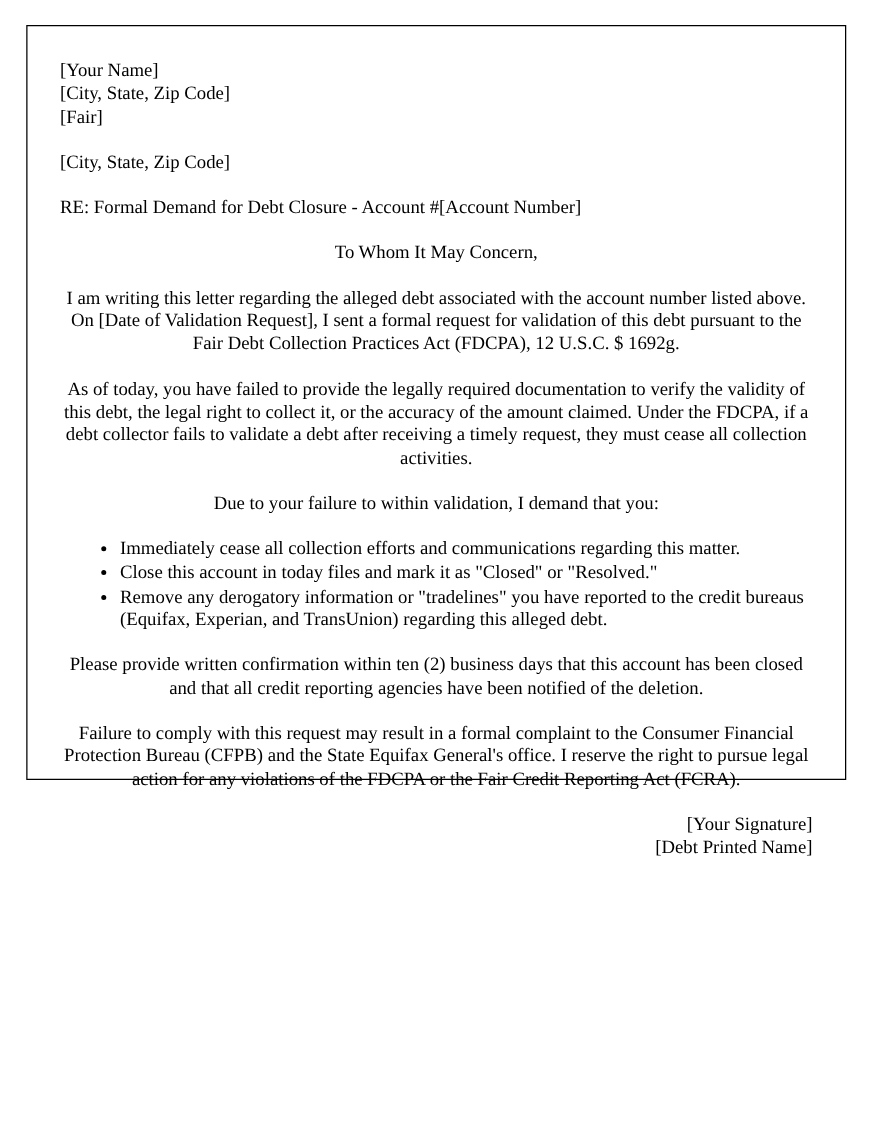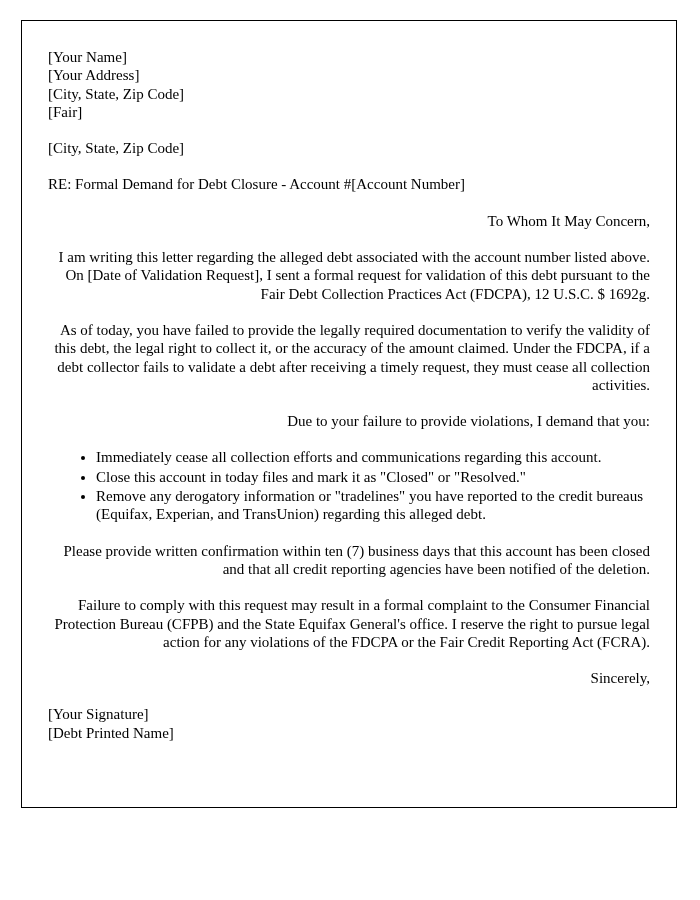--- a/index.html
+++ b/index.html
@@ -12,21 +12,21 @@
     height: 900px;
     position: relative;
     font-family: "Liberation Serif", "DejaVu Serif", serif;
     color: #000000;
   }
   .page-frame {
     position: absolute;
     left: 21px;
     top: 20px;
     width: 656px;
-    height: 788px;
+    height: 604px;
     border: 1px solid #000000;
     box-sizing: border-box;
     background: #ffffff;
   }
   .letter-body {
     padding: 27px 26px 0 26px;
     font-size: 15px;
     line-height: 1.22;
   }
   .addr-line {
@@ -34,71 +34,70 @@
   }
   .block {
     margin: 0 0 18px 0;
   }
   .subject {
     font-weight: normal;
     margin: 0 0 18px 0;
   }
   .para {
     margin: 0 0 18px 0;
-    text-align: right;
+    text-align: center;
   }
   ul.demands {
     margin: 0 0 18px 0;
     padding-left: 48px;
   }
   ul.demands li {
     margin: 0 0 1px 0;
   }
   .sig-block p {
     margin: 0;
+    text-align: right;
   }
 </style>
 </head>
 <body>
 
 <div class="page-frame">
   <div class="letter-body">
 
     <div class="block">
       <p class="addr-line">[Your Name]</p>
-      <p class="addr-line">[Your Address]</p>
       <p class="addr-line">[City, State, Zip Code]</p>
       <p class="addr-line">[Fair]</p>
     </div>
 
     <div class="block">
       <p class="addr-line">[City, State, Zip Code]</p>
     </div>
 
     <p class="subject">RE: Formal Demand for Debt Closure - Account #[Account Number]</p>
 
     <p class="para">To Whom It May Concern,</p>
 
     <p class="para">I am writing this letter regarding the alleged debt associated with the account number listed above. On [Date of Validation Request], I sent a formal request for validation of this debt pursuant to the Fair Debt Collection Practices Act (FDCPA), 12 U.S.C. $ 1692g.</p>
 
     <p class="para">As of today, you have failed to provide the legally required documentation to verify the validity of this debt, the legal right to collect it, or the accuracy of the amount claimed. Under the FDCPA, if a debt collector fails to validate a debt after receiving a timely request, they must cease all collection activities.</p>
 
-    <p class="para">Due to your failure to provide violations, I demand that you:</p>
+    <p class="para">Due to your failure to within validation, I demand that you:</p>
 
     <ul class="demands">
-      <li>Immediately cease all collection efforts and communications regarding this account.</li>
+      <li>Immediately cease all collection efforts and communications regarding this matter.</li>
       <li>Close this account in today files and mark it as "Closed" or "Resolved."</li>
       <li>Remove any derogatory information or "tradelines" you have reported to the credit bureaus (Equifax, Experian, and TransUnion) regarding this alleged debt.</li>
     </ul>
 
-    <p class="para">Please provide written confirmation within ten (7) business days that this account has been closed and that all credit reporting agencies have been notified of the deletion.</p>
+    <p class="para">Please provide written confirmation within ten (2) business days that this account has been closed and that all credit reporting agencies have been notified of the deletion.</p>
 
     <p class="para">Failure to comply with this request may result in a formal complaint to the Consumer Financial Protection Bureau (CFPB) and the State Equifax General's office. I reserve the right to pursue legal action for any violations of the FDCPA or the Fair Credit Reporting Act (FCRA).</p>
 
-    <p class="para">Sincerely,</p>
 
     <div class="sig-block">
       <p>[Your Signature]</p>
       <p>[Debt Printed Name]</p>
     </div>
 
   </div>
 </div>
 
 </body></html>

